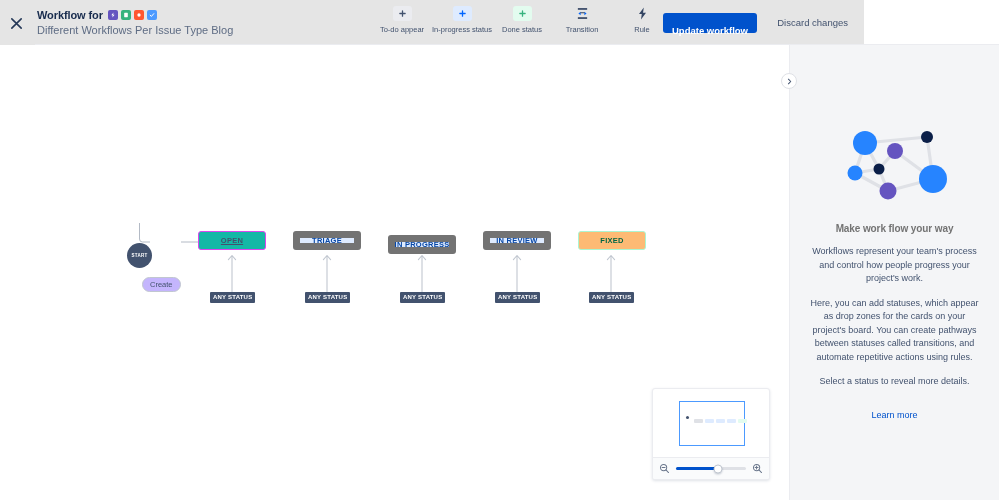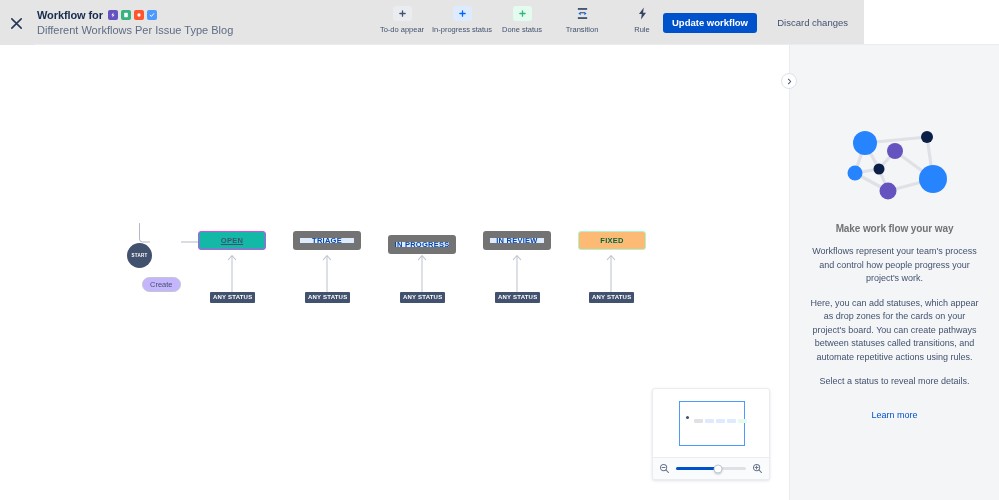--- a/index.html
+++ b/index.html
@@ -62,21 +62,21 @@
   }
   .tool-ico.plain { background: transparent; }
   .tool-label {
     font-size: 7.5px; color: #42526E; line-height: 9px;
     white-space: nowrap; text-align: center;
   }
 
   
   #update-btn {
     position: absolute; right: 107px; top: 13px;
-    height: 20px; padding: 0 9px;
+    height: 20px; padding: 8px 9px;
     background: #0052CC; color: #fff;
     border: none; border-radius: 3px;
     font-size: 9.5px; font-weight: bold;
     font-family: "Liberation Sans", sans-serif;
     cursor: pointer; line-height: 20px;
   }
   #discard-btn {
     position: absolute; right: 12px; top: 13px;
     height: 20px; padding: 0 4px;
     background: transparent; border: none;

